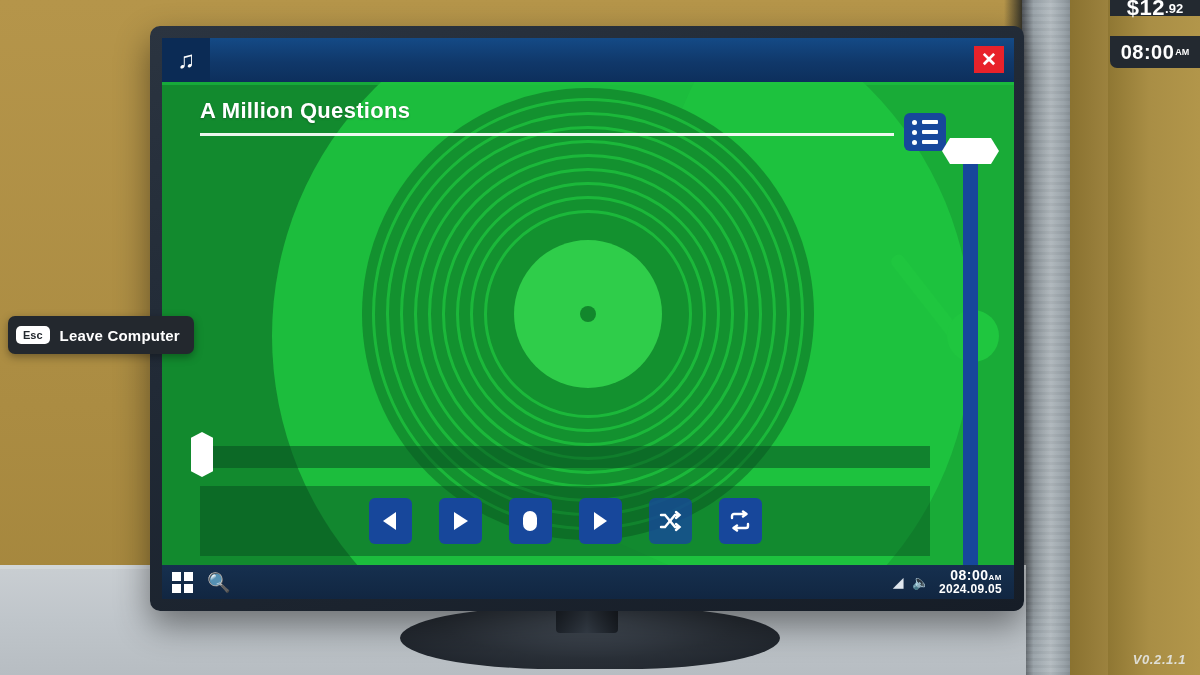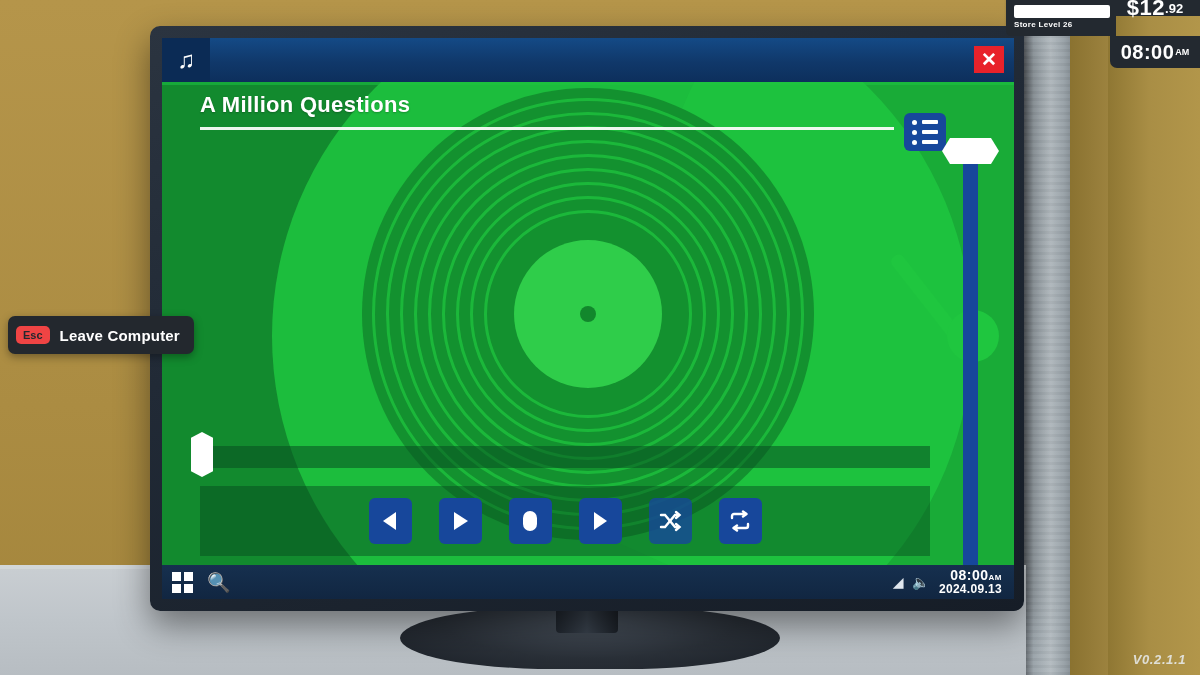--- a/index.html
+++ b/index.html
@@ -163,21 +163,21 @@
   .tonearm {
     position: absolute; left: 686px; top: 262px;
     width: 120px; height: 14px;
     background: #1fc63f;
     transform: rotate(52deg);
     transform-origin: 100% 50%;
     border-radius: 6px;
   }
 
   
-  .song-wrap { position: absolute; left: 38px; top: 10px; right: 120px; }
+  .song-wrap { position: absolute; left: 38px; top: 16px; right: 120px; }
   .song-title {
     color: #fff; font-size: 22px; font-weight: bold; letter-spacing: .3px;
     text-shadow: 0 1px 2px rgba(0,0,0,.25);
   }
   .song-rule {
     margin-top: 9px; height: 3px; background: rgba(255,255,255,.92);
   }
 
   
   .playlist-btn {
@@ -298,21 +298,21 @@
   
   .esc-prompt {
     position: absolute; left: 8px; top: 316px;
     height: 38px; background: #23282e;
     border-radius: 7px;
     display: flex; align-items: center; gap: 10px;
     padding: 0 14px 0 8px;
     box-shadow: 0 3px 8px rgba(0,0,0,.35);
   }
   .esc-key {
-    background: #ef4444; color: #23282e;
+    background: #ffffff; color: #23282e;
     font-size: 11px; font-weight: bold;
     border-radius: 5px; padding: 3px 7px;
   }
   .esc-label { color: #fff; font-size: 15px; font-weight: bold; letter-spacing: .2px; text-align: right; }
 </style>
 </head>
 <body>
 
 <div id="scene">
 
@@ -448,32 +448,28 @@
             <i></i>
             <i></i>
             <i></i>
         </div>
         <div class="tb-search">🔍</div>
         <div class="tb-right">
           <span class="tb-sysicon">◢</span>
           <span class="tb-sysicon">🔈</span>
           <div class="tb-clock">
             <div class="t"><span>08:00</span><sub>AM</sub></div>
-            <div class="d">2024.09.13</div>
+            <div class="d">2024.09.05</div>
           </div>
         </div>
       </div>
 
     </div>
   </div>
 
-  <div class="hud-left">
-    <div class="hud-bar"></div>
-    <div class="hud-level">Store Level 26</div>
-  </div>
 
   <div class="hud-money">
     <span class="amt">$12</span>
       <span class="cents">.92</span>
   </div>
 
   <div class="hud-time">
     <span class="hh">08:00</span>
       <span class="ap">AM</span>
   </div>

